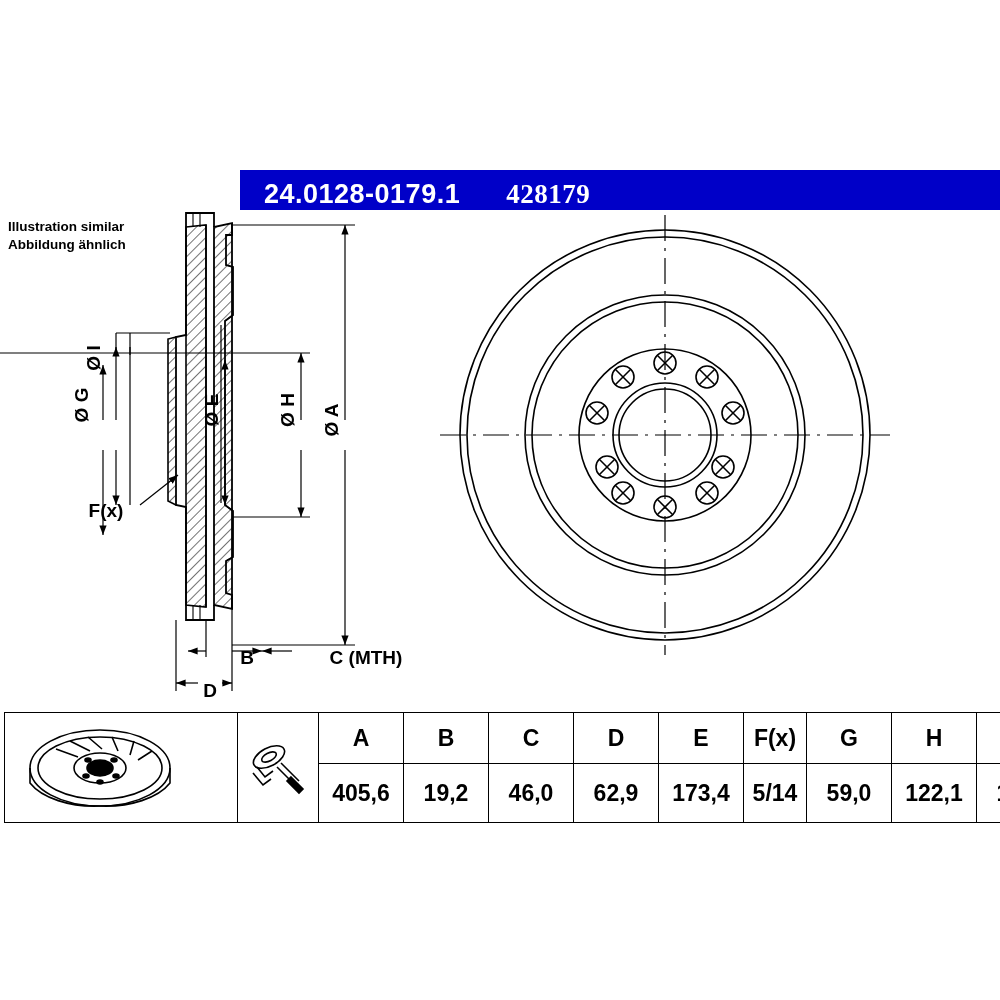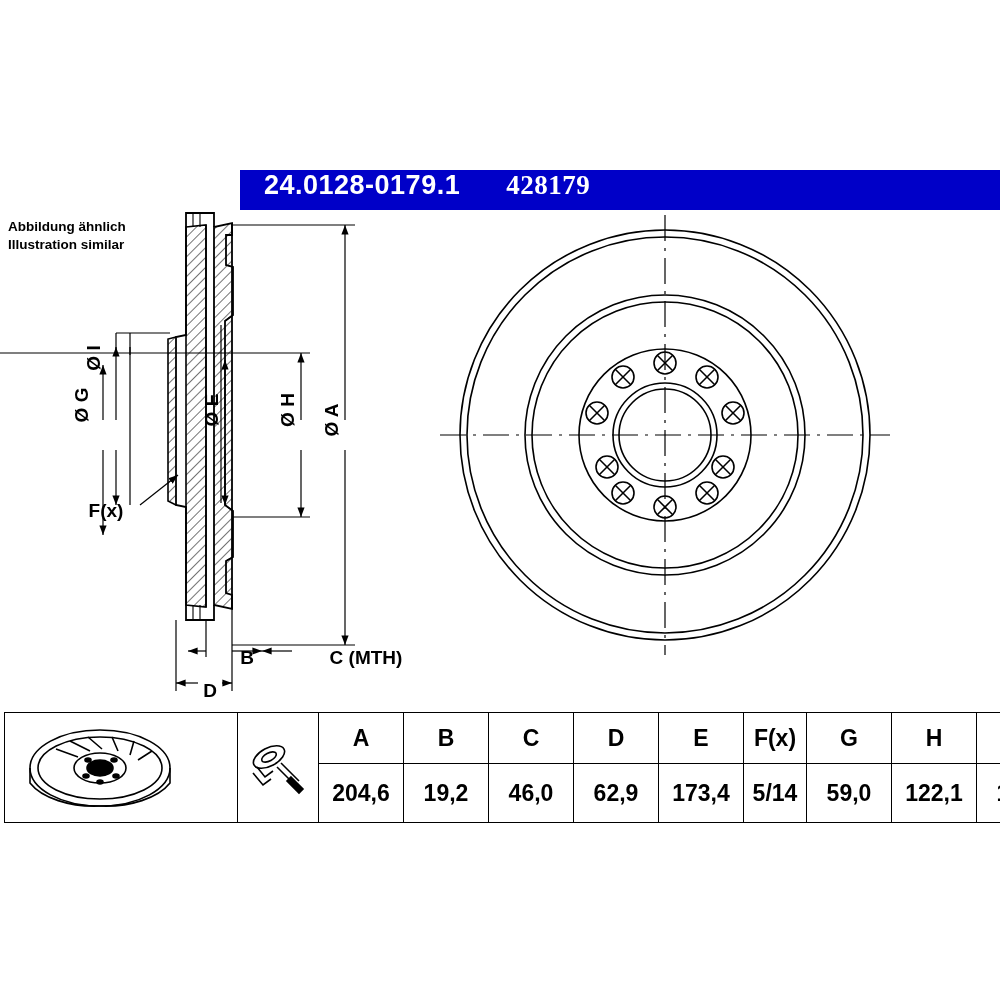--- a/index.html
+++ b/index.html
@@ -25,21 +25,21 @@
   
   .header-bar {
     position: absolute;
     left: 240px;
     top: 170px;
     width: 760px;
     height: 40px;
     background: #0000c8;
     color: #ffffff;
     display: flex;
-    align-items: flex-start;
+    align-items: flex-end;
     gap: 46px;
     padding-left: 24px;
     box-sizing: border-box;
     font-weight: bold;
     font-size: 27px;
     letter-spacing: 0.5px;
   }
   .header-bar .part-no { white-space: nowrap; }
   .header-bar .ref-no { white-space: nowrap; font-family: Liberation Serif, serif; }
 
@@ -109,22 +109,22 @@
 <body>
 
 <div id="sheet">
 
   <div class="header-bar">
     <span class="part-no">24.0128-0179.1</span>
     <span class="ref-no">428179</span>
   </div>
 
   <div class="illus-note">
+    <div>Illustration similar</div>
     <div>Abbildung ähnlich</div>
-    <div>Illustration similar</div>
   </div>
 
   <div class="drawing">
     <svg width="1000" height="500" viewBox="0 0 1000 500" xmlns="http://www.w3.org/2000/svg">
       <defs>
         <marker id="arrowEnd" markerWidth="9" markerHeight="9" refX="8" refY="3" orient="auto">
           <path d="M0,0 L8,3 L0,6 z" fill="#000"></path>
         </marker>
         <marker id="arrowStart" markerWidth="9" markerHeight="9" refX="0" refY="3" orient="auto">
           <path d="M8,0 L0,3 L8,6 z" fill="#000"></path>
@@ -325,21 +325,21 @@
       <td class="col-dim">B</td>
       <td class="col-dim">C</td>
       <td class="col-dim">D</td>
       <td class="col-dim">E</td>
       <td class="col-fx">F(x)</td>
       <td class="col-dim">G</td>
       <td class="col-dim">H</td>
       <td class="col-dim">I</td>
     </tr>
     <tr class="val-row">
-      <td>204,6</td>
+      <td>405,6</td>
       <td>19,2</td>
       <td>46,0</td>
       <td>62,9</td>
       <td>173,4</td>
       <td>5/14</td>
       <td>59,0</td>
       <td>122,1</td>
       <td>14,6</td>
     </tr>
   </tbody>

